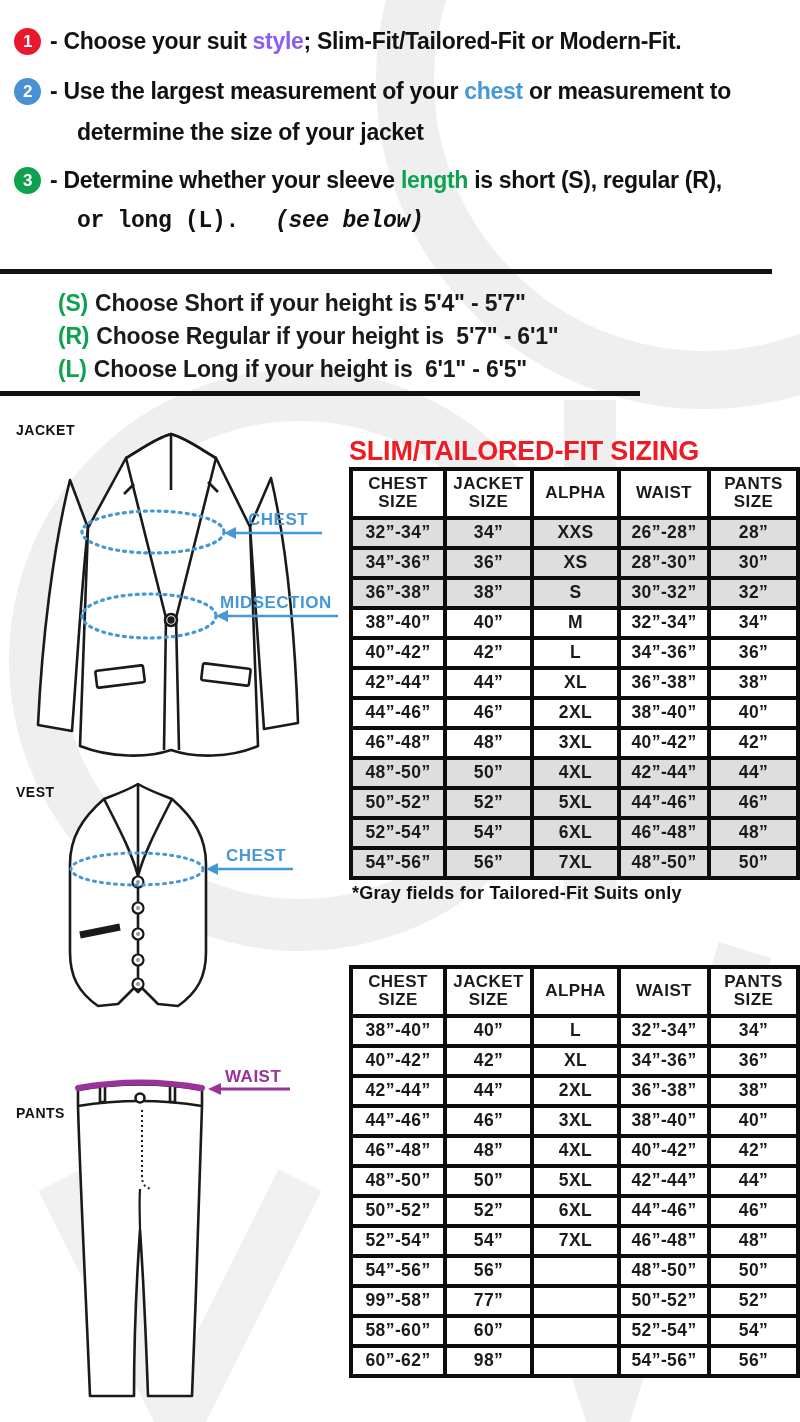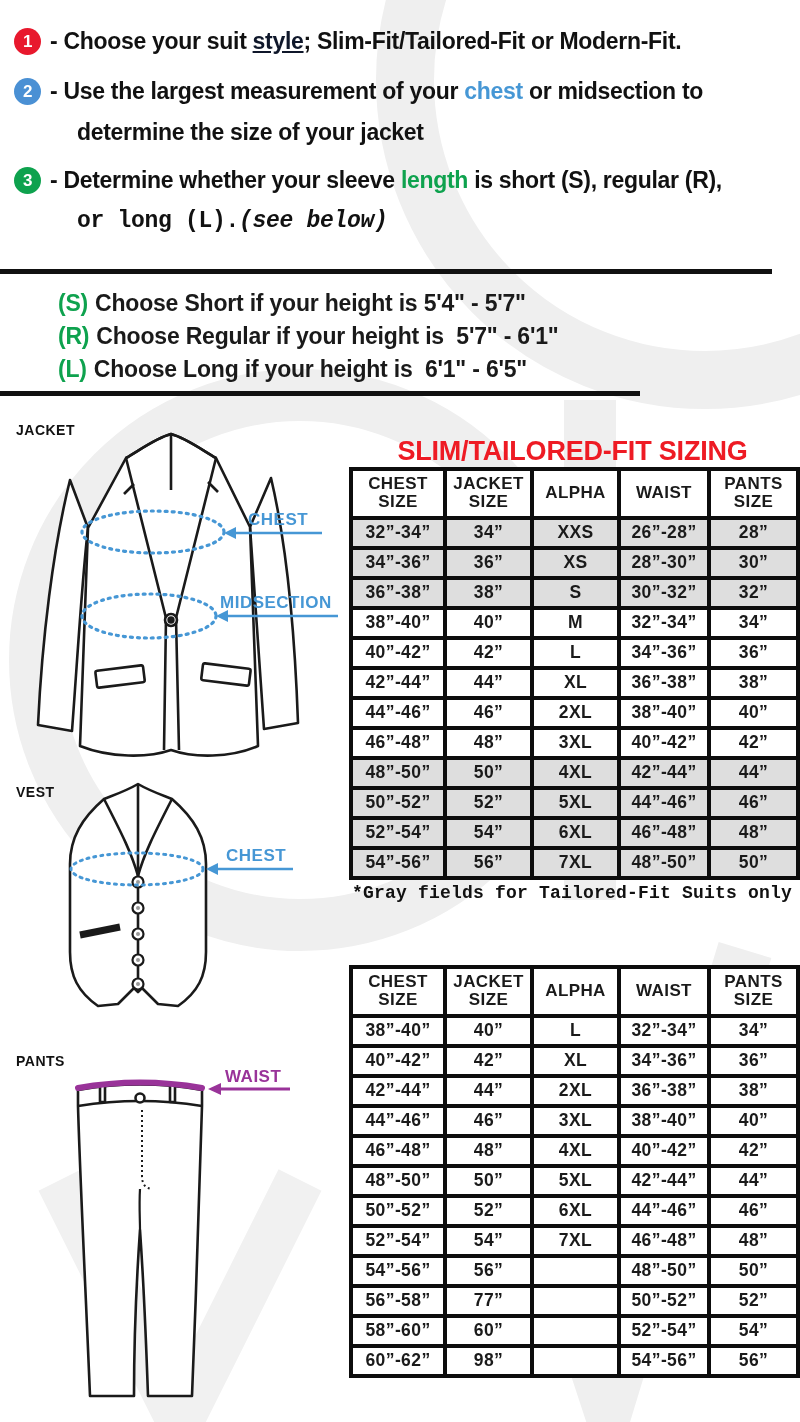--- a/index.html
+++ b/index.html
@@ -19,37 +19,37 @@
     font-size:23px; font-weight:700; color:#111; letter-spacing:-0.3px;
   }
   .num-circle {
     width:27px; height:27px; border-radius:50%; flex:0 0 27px;
     display:flex; align-items:center; justify-content:center;
     color:#fff; font-size:17px; font-weight:700; margin-right:9px;
   }
   .c-red   { background:#e8182d; }
   .c-blue  { background:#4a90d4; }
   .c-green { background:#0ea24e; }
-  .hl-red   { color:#0f172a;text-decoration:underline; }
+  .hl-red   { color:#8b5cf6; }
   .hl-blue  { color:#4697d5; }
   .hl-green { color:#0ea24e; }
-  .it { font-style:italic; }
+  .it { font-style:italic;margin-left:36px; }
   
   .divider { height:5px; background:#111; }
   
   .hg-line {
     display:flex; white-space:pre; font-size:23px; font-weight:700;
     color:#1a1a1a; line-height:33px; letter-spacing:-0.2px;
   }
   .hg-tag { color:#0ea24e; margin-right:7px; }
   
   .garment-label { font-size:14px; font-weight:700; color:#111; letter-spacing:0.5px; }
   
   .tbl-title {
-    font-weight:700; color:#ee1b24; text-align:center; letter-spacing:-0.2px;
+    font-weight:700; color:#ee1b24; letter-spacing:-0.2px;
     white-space:nowrap;
   }
   .t-slim { font-size:27px; }
   .t-reg  { font-size:29px; }
   table.size-table { border-collapse:collapse; table-layout:fixed; width:447px; background:#1d4ed8; }
   table.size-table th, table.size-table td {
     border:4px solid #0d0d0d; text-align:center; vertical-align:middle;
     font-weight:700; color:#1a1a1a; background:#fff; overflow:hidden;
   }
   table.size-table th { font-size:17px; line-height:1.08; padding:4px 0; letter-spacing:0.4px; }
@@ -77,21 +77,21 @@
     <path d="M60,1180 L180,1420 L300,1180" fill="none" stroke="#f1f1f1" stroke-width="48"></path>
   </svg>
 
   <div class="abs instr" style="left:14px; top:28px;">
     <span class="num-circle c-red">1</span>
     <span><span>- Choose your suit </span><span class="hl-red">style</span><span>; Slim-Fit/Tailored-Fit or Modern-Fit.</span></span>
   </div>
 
   <div class="abs instr" style="left:14px; top:78px;">
     <span class="num-circle c-blue">2</span>
-    <span><span>- Use the largest measurement of your </span><span class="hl-blue">chest</span><span> or midsection to</span></span>
+    <span><span>- Use the largest measurement of your </span><span class="hl-blue">chest</span><span> or measurement to</span></span>
   </div>
   <div class="abs instr" style="left:77px; top:119px;">
     <span>determine the size of your jacket</span>
   </div>
 
   <div class="abs instr" style="left:14px; top:167px;">
     <span class="num-circle c-green">3</span>
     <span><span>- Determine whether your sleeve </span><span class="hl-green">length</span><span> is short (S), regular (R),</span></span>
   </div>
   <div class="abs instr" style="left:77px; top:208px;font-family:Liberation Mono, monospace;">
@@ -103,21 +103,21 @@
   <div class="abs divider" style="left:0; top:391px; width:640px;"></div>
 
   <div class="abs" style="left:58px; top:287px;">
     <div class="hg-line"><span class="hg-tag">(S)</span><span>Choose Short if your height is 5'4" - 5'7"</span></div>
     <div class="hg-line"><span class="hg-tag">(R)</span><span>Choose Regular if your height is  5'7" - 6'1"</span></div>
     <div class="hg-line"><span class="hg-tag">(L)</span><span>Choose Long if your height is  6'1" - 6'5"</span></div>
   </div>
 
   <div class="abs garment-label" style="left:16px; top:422px;">JACKET</div>
   <div class="abs garment-label" style="left:16px; top:784px;">VEST</div>
-  <div class="abs garment-label" style="left:16px; top:1053px;">PANTS</div>
+  <div class="abs garment-label" style="left:16px; top:1105px;">PANTS</div>
 
   <svg class="abs" style="left:8px; top:428px;" width="335" height="345" viewBox="0 0 335 345">
     <g fill="#ffffff" stroke="#1a1a1a" stroke-width="2.6" stroke-linejoin="round">
 
       <path d="M62,52 C45,120 34,212 30,297 L64,303 C70,222 74,152 80,100 Z"></path>
       <path d="M263,50 C279,118 287,210 290,295 L256,301 C250,220 246,150 242,99 Z"></path>
 
       <path d="M118,30 C132,22 148,10 163,6 C178,10 194,22 208,30 L242,99 L250,318 C222,330 186,330 163,322 C140,330 102,330 72,318 L80,100 Z"></path>
 
       <path d="M118,30 C132,22 148,10 163,6 C178,10 194,22 208,30" fill="none"></path>
@@ -305,21 +305,21 @@
         <tr class="gray-row">
           <td class="col-chest">54”-56”</td>
           <td>56”</td>
           <td>7XL</td>
           <td class="col-waist">48”-50”</td>
           <td>50”</td>
         </tr>
       </tbody>
   </table>
 
-  <div class="abs tbl-note" style="left:352px; top:883px;font-family:Liberation Mono, monospace;">*Gray fields for Tailored-Fit Suits only</div>
+  <div class="abs tbl-note" style="left:352px; top:883px;">*Gray fields for Tailored-Fit Suits only</div>
 
 
   <table class="size-table abs" style="left:349px; top:965px;">
     <colgroup>
         <col style="width:94px">
         <col style="width:87px">
         <col style="width:87px">
         <col style="width:90px">
         <col style="width:89px">
       </colgroup>
@@ -390,21 +390,21 @@
           <td>48”</td>
         </tr>
         <tr>
           <td class="col-chest">54”-56”</td>
           <td>56”</td>
           <td class="black-cell"></td>
           <td class="col-waist">48”-50”</td>
           <td>50”</td>
         </tr>
         <tr>
-          <td class="col-chest">56”-58”</td>
+          <td class="col-chest">99”-58”</td>
           <td>77”</td>
           <td class="black-cell"></td>
           <td class="col-waist">50”-52”</td>
           <td>52”</td>
         </tr>
         <tr>
           <td class="col-chest">58”-60”</td>
           <td>60”</td>
           <td class="black-cell"></td>
           <td class="col-waist">52”-54”</td>

